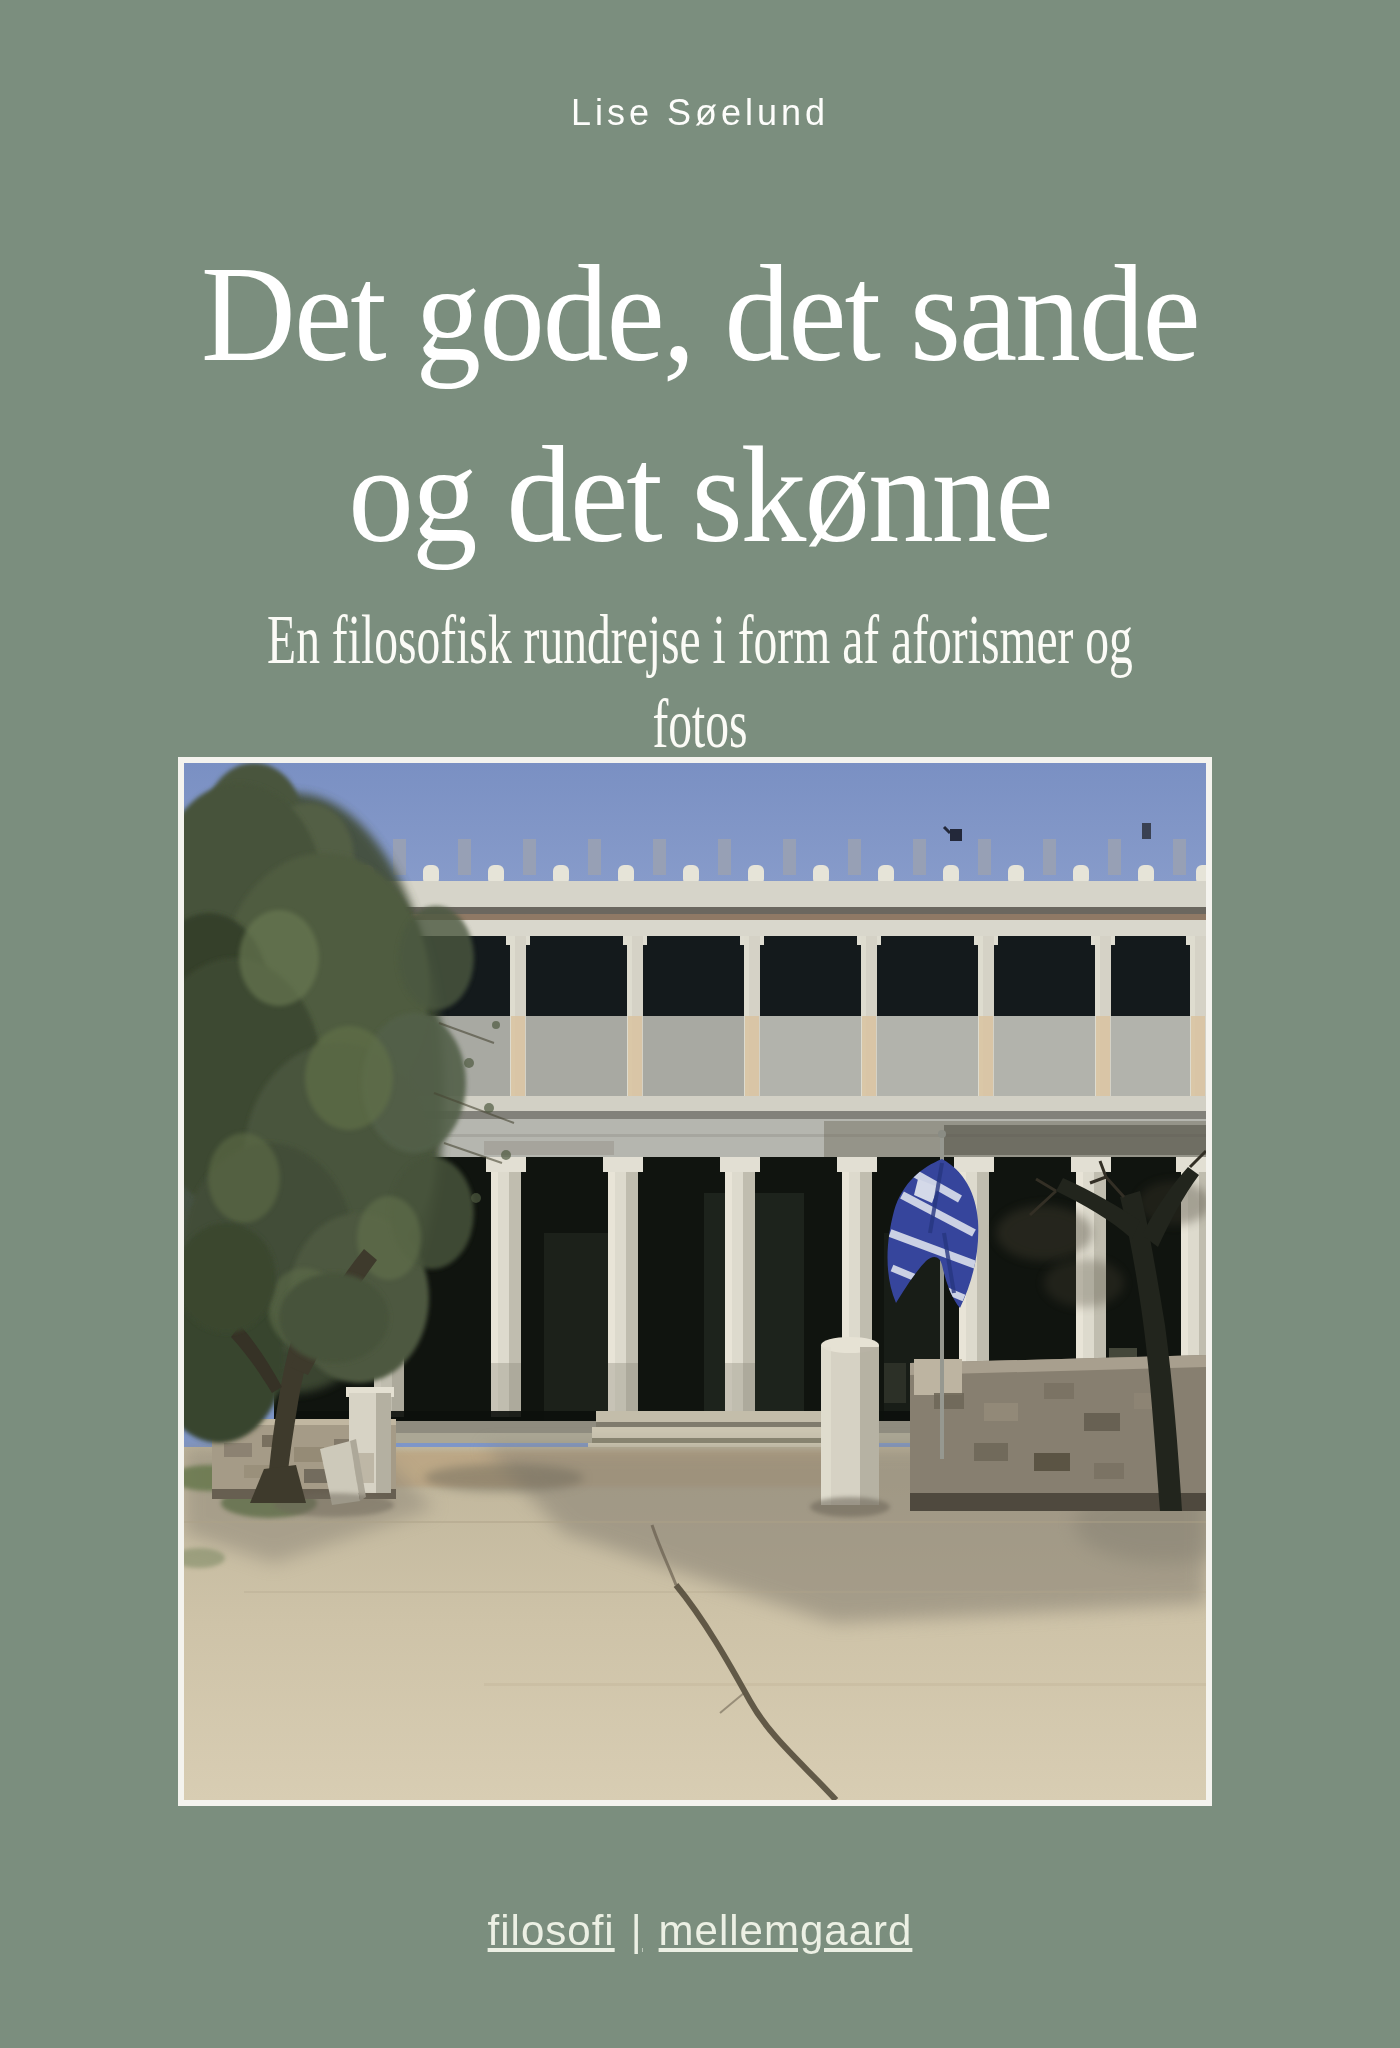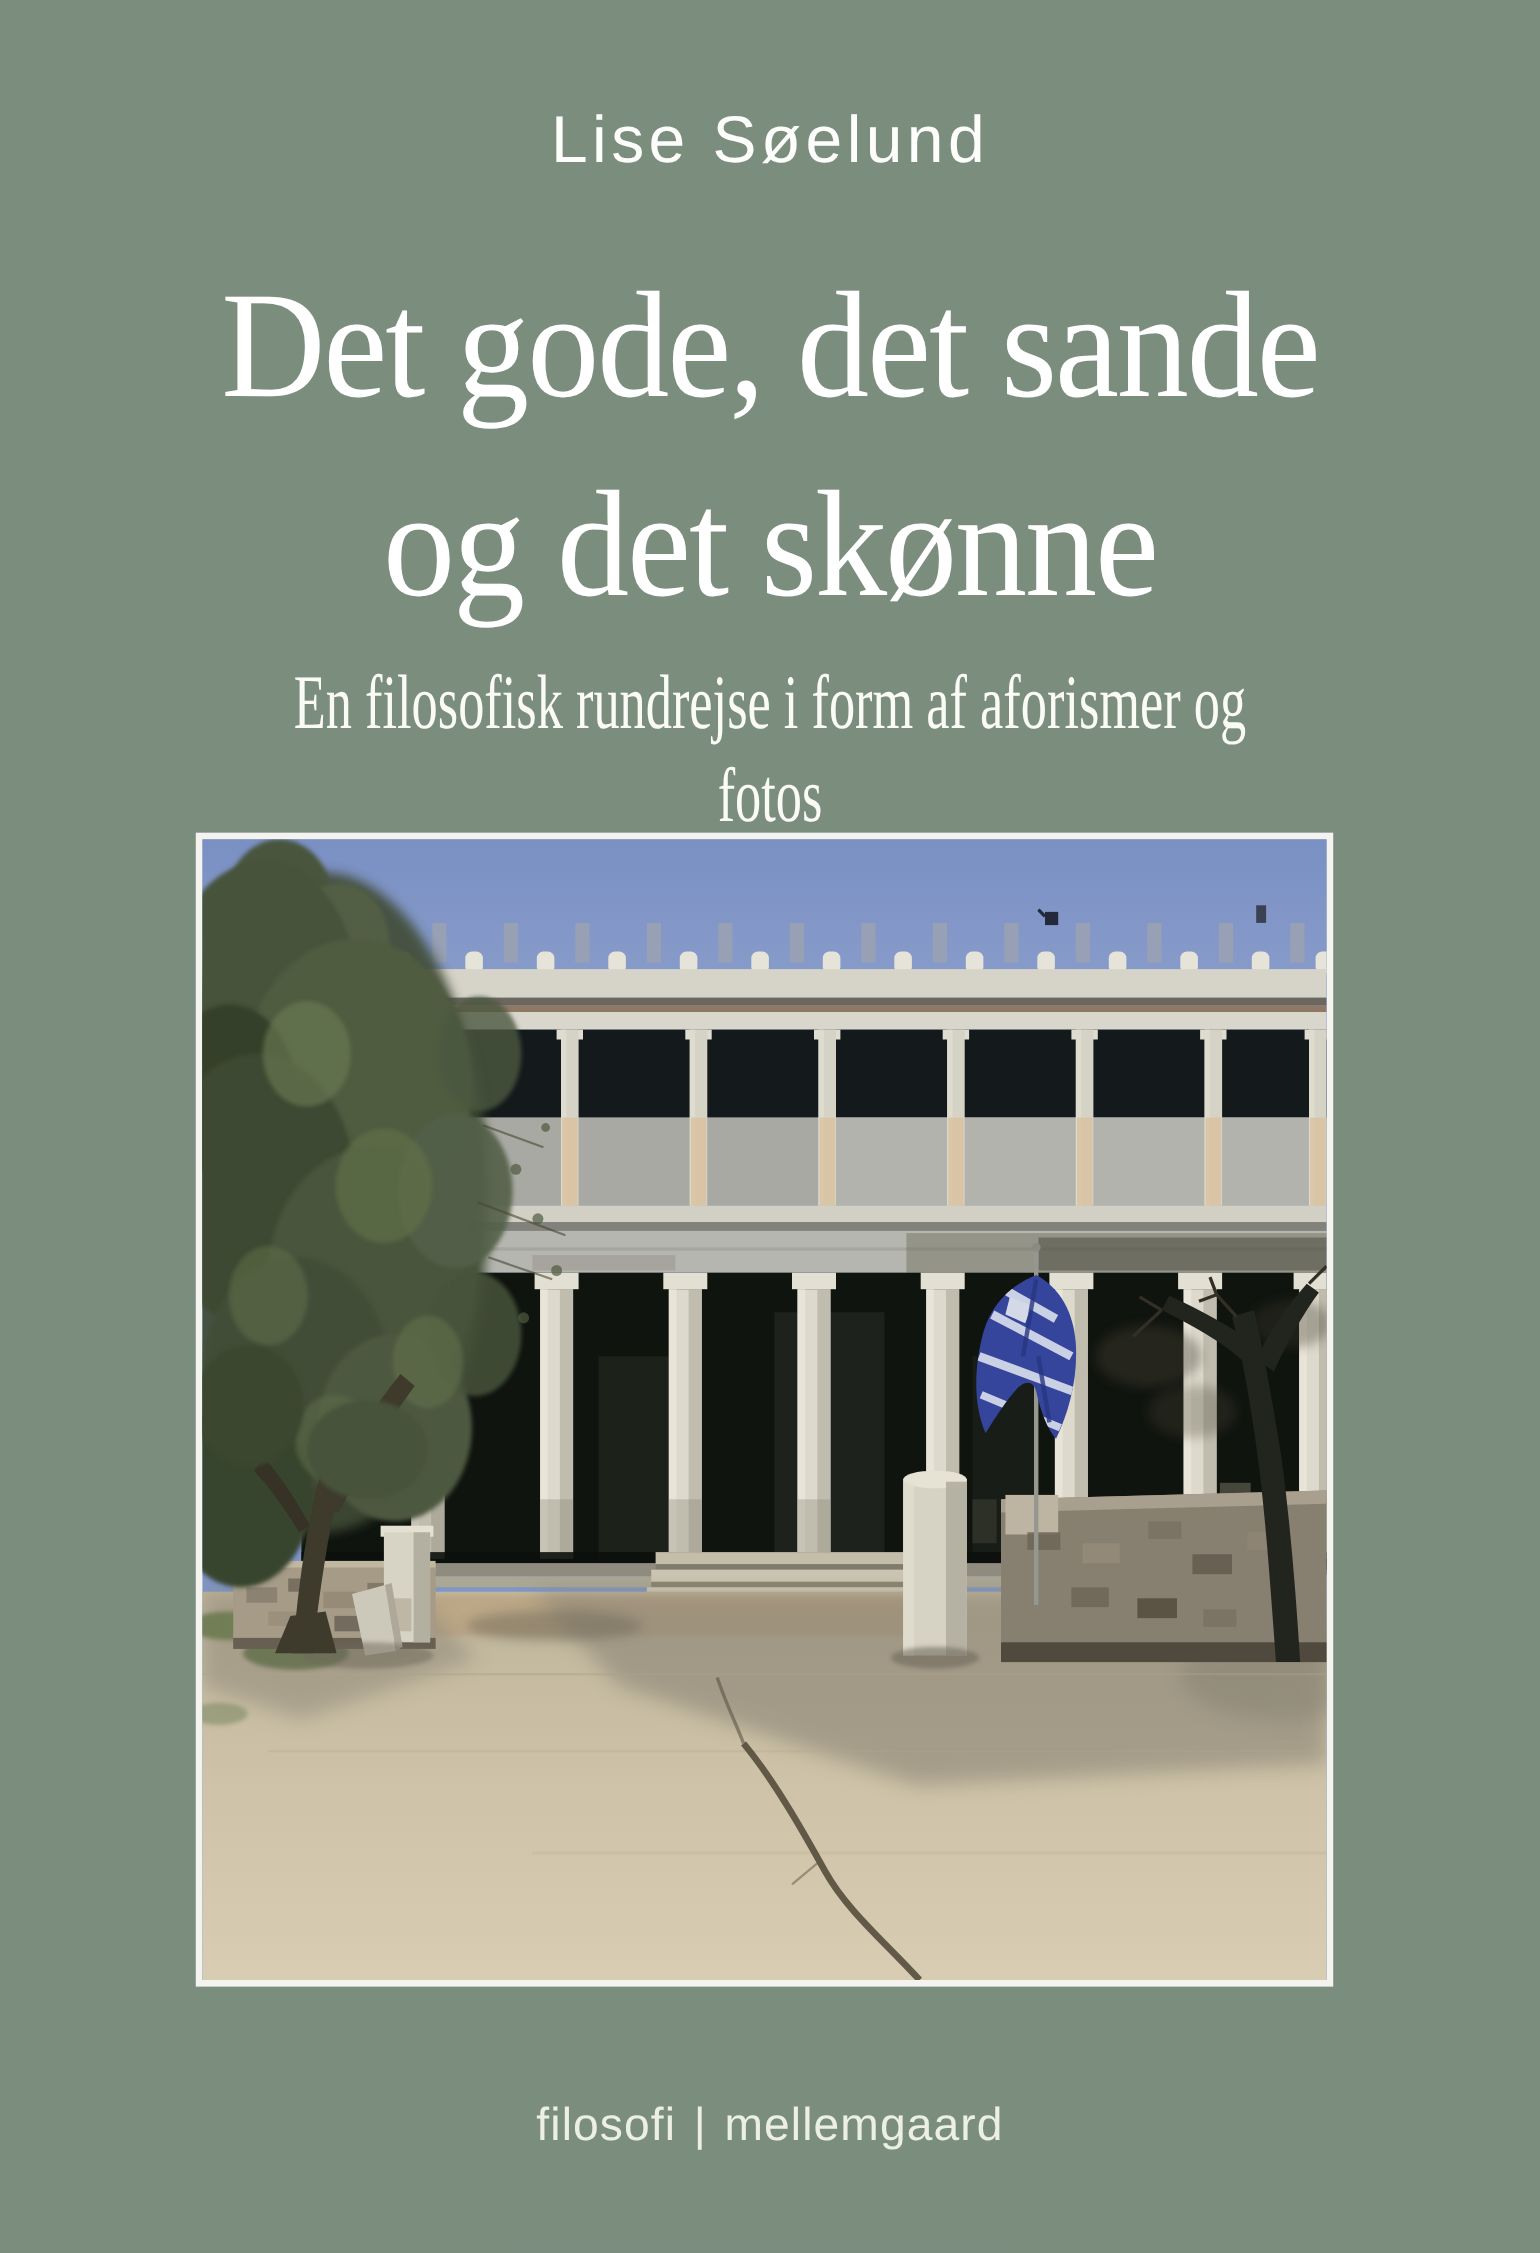--- a/index.html
+++ b/index.html
@@ -10,42 +10,42 @@
     --imprint-text:#ECF0E4;
     --photo-border:#F4F3EE;
   }
   html,body{margin:0;padding:0;background:var(--background);}
   .cover{
     position:relative;width:1400px;height:2048px;background:var(--background);
     overflow:hidden;font-family:"Liberation Serif",serif;
   }
   .author{
     position:absolute;top:92px;left:0;width:100%;text-align:center;
-    font-family:"Liberation Sans",sans-serif;font-size:60px;font-weight:400;
+    font-family:"Liberation Sans",sans-serif;font-size:36px;font-weight:400;
     letter-spacing:4px;color:var(--author-text);
   }
   .title{
     position:absolute;top:223px;left:0;width:100%;text-align:center;
     font-size:138px;line-height:181px;letter-spacing:-2px;color:var(--title-text);
     transform:scaleX(0.95);
   }
   .subtitle{
     position:absolute;top:598px;left:0;width:100%;text-align:center;
     font-size:70px;line-height:1.2;color:var(--subtitle-text);
     transform:scaleX(0.68);
   }
   .photo-frame{
     position:absolute;left:178px;top:757px;width:1022px;height:1037px;
     border:6px solid var(--photo-border);box-sizing:content-box;background:#7E96C8;
   }
   .photo-frame svg{display:block;}
   .imprint{
     position:absolute;top:1907px;left:0;width:100%;text-align:center;
     font-family:"Liberation Sans",sans-serif;font-weight:300;font-size:42px;
-    letter-spacing:1px;color:var(--imprint-text);
+    letter-spacing:1px;color:var(--imprint-text);text-decoration:underline;
   }
   .imprint .sep{margin:0 16px;}
 </style>
 </head>
 <body>
 
 <div class="cover">
 
   <div class="author">Lise Søelund</div>
 

